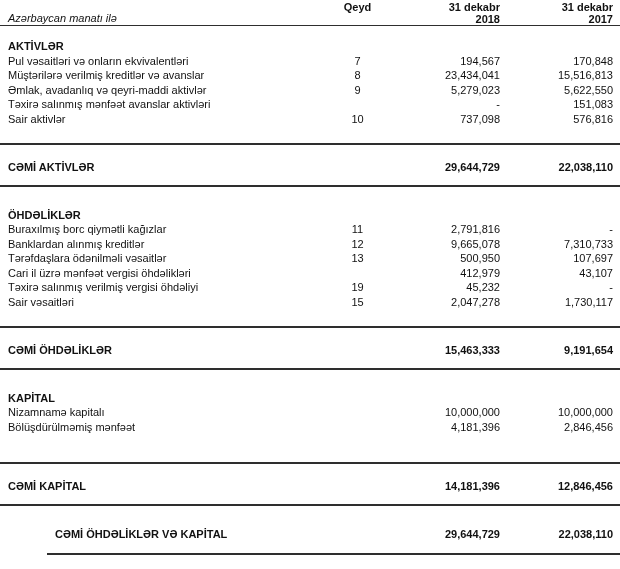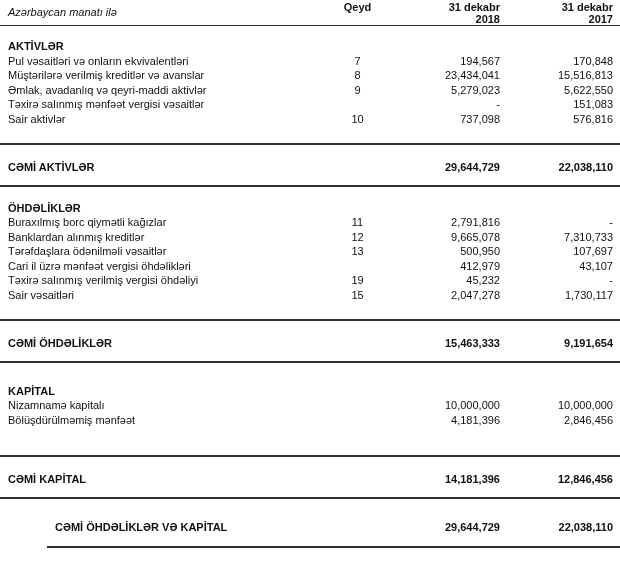--- a/index.html
+++ b/index.html
@@ -23,37 +23,37 @@
   
   .header{
     display:flex;
     padding-top:2px;
     border-bottom:1px solid var(--rule);
     font-weight:bold;
     line-height:11.5px;
   }
   .hdr-currency{
     display:flex;
-    align-items:center;
+    align-items:flex-end;
     font-weight:normal;
     font-style:italic;
     padding-bottom:1px;
   }
 
   
   .c-label{flex:1;min-width:0;}
   .c-note{width:55px;text-align:center;}
   .c-v{width:115px;text-align:right;}
   .c-v2{width:113px;}
 
   
   .row{display:flex;line-height:14.5px;}
   .section-title{font-weight:bold;line-height:14.5px;}
   .sec-1{margin-top:13px;}
-  .sec-2{margin-top:14px;}
+  .sec-2{margin-top:21px;}
   .sec-3{margin-top:21px;}
 
   
   .total-block{
     border-top:2px solid var(--rule);
     border-bottom:2px solid var(--rule);
     padding-top:15px;
     padding-bottom:10px;
     font-weight:bold;
   }
@@ -102,21 +102,21 @@
       <div class="c-v">23,434,041</div>
       <div class="c-v c-v2">15,516,813</div>
     </div>
     <div class="row">
       <div class="c-label">Əmlak, avadanlıq və qeyri-maddi aktivlər</div>
       <div class="c-note">9</div>
       <div class="c-v">5,279,023</div>
       <div class="c-v c-v2">5,622,550</div>
     </div>
     <div class="row">
-      <div class="c-label">Təxirə salınmış mənfəət vergisi vəsaitlər</div>
+      <div class="c-label">Təxirə salınmış mənfəət avanslar aktivləri</div>
       <div class="c-note"></div>
       <div class="c-v">-</div>
       <div class="c-v c-v2">151,083</div>
     </div>
     <div class="row">
       <div class="c-label">Sair aktivlər</div>
       <div class="c-note">10</div>
       <div class="c-v">737,098</div>
       <div class="c-v c-v2">576,816</div>
     </div>

